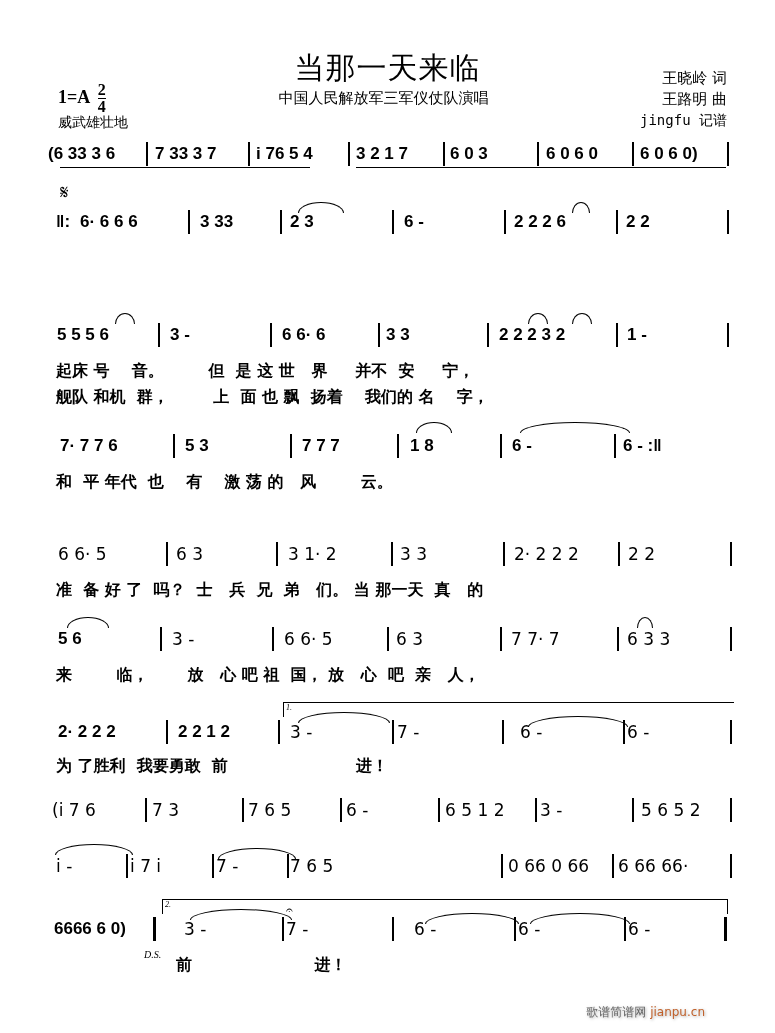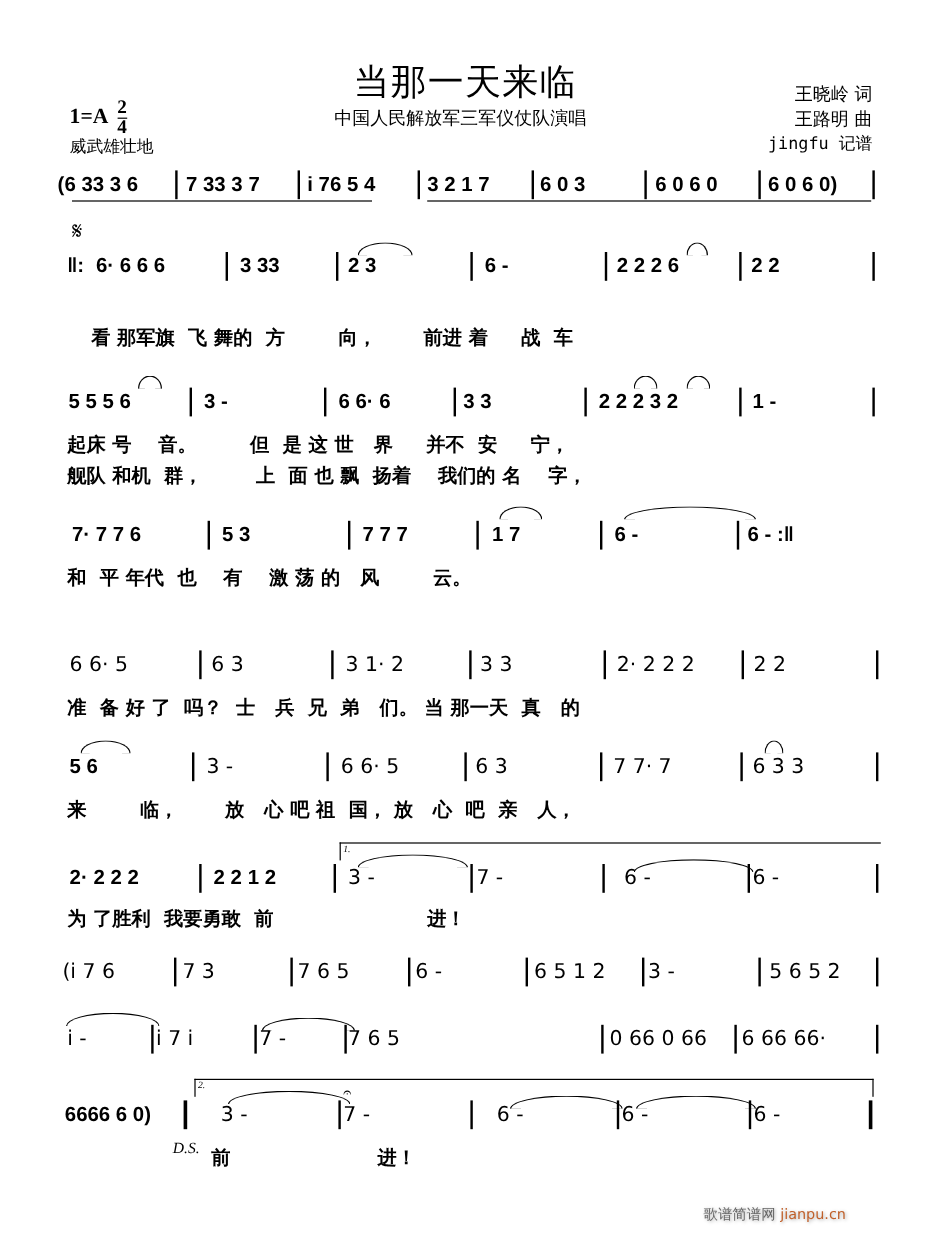--- a/index.html
+++ b/index.html
@@ -16,21 +16,21 @@
   .notes{position:absolute;font-family:"Liberation Sans",sans-serif;font-weight:bold;font-size:17px;white-space:pre;}
   .notes.thin{font-weight:normal;font-family:"DejaVu Sans",sans-serif;}
   .lyric{position:absolute;font-family:"DejaVu Serif",serif;font-weight:bold;font-size:16px;white-space:pre;letter-spacing:0px;}
   .bar{position:absolute;width:1.5px;background:#000;height:24px;}
   .ul{position:absolute;height:1.3px;background:#000;}
   .tie{position:absolute;border:1.3px solid #000;border-bottom:none;border-radius:50% 50% 0 0/100% 100% 0 0;height:10px;}
   .volta{position:absolute;border-top:1.3px solid #000;border-left:1.3px solid #000;height:14px;}
   .volta.end{border-right:1.3px solid #000;}
   .vnum{position:absolute;font-size:8px;font-style:italic;font-family:"Liberation Serif",serif;}
   .segno{font-family:"DejaVu Sans",sans-serif;font-size:20px;}
-  .ds{font-family:"Liberation Serif",serif;font-style:italic;font-size:13px;}
+  .ds{font-family:"Liberation Serif",serif;font-style:italic;font-size:10px;}
   .watermark{right:70px;top:1004px;font-size:12px;color:#666;text-shadow:1px 1px 3px #aaa;}
   .watermark .site{color:#c0602a;font-family:"DejaVu Sans",sans-serif;}
 </style>
 </head>
 <body>
 
 <div class="abs title">当那一天来临</div>
 <div class="abs subtitle">中国人民解放军三军仪仗队演唱</div>
 <div class="abs key">
   <span>1=A</span>
@@ -75,21 +75,20 @@
   <div class="notes" style="left:200px;top:32px;">3 33</div>
   <div class="bar" style="left:280px;top:30px;"></div>
   <div class="notes" style="left:290px;top:32px;">2 3</div>
   <div class="bar" style="left:392px;top:30px;"></div>
   <div class="notes" style="left:404px;top:32px;">6 -</div>
   <div class="bar" style="left:504px;top:30px;"></div>
   <div class="notes" style="left:514px;top:32px;">2 2 2 6</div>
   <div class="bar" style="left:616px;top:30px;"></div>
   <div class="notes" style="left:626px;top:32px;">2 2</div>
   <div class="bar" style="left:727px;top:30px;"></div>
-  <div class="lyric" style="left:76px;top:92px;">看 那军旗  飞 舞的  方        向，       前进 着     战  车</div>
 </div>
 
 <div class="row" style="top:305px;height:110px;">
   <div class="tie" style="left:115px;top:8px;width:18px;"></div>
   <div class="tie" style="left:528px;top:8px;width:18px;"></div>
   <div class="tie" style="left:572px;top:8px;width:18px;"></div>
   <div class="notes" style="left:57px;top:20px;">5 5 5 6</div>
   <div class="bar" style="left:158px;top:18px;"></div>
   <div class="notes" style="left:170px;top:20px;">3 -</div>
   <div class="bar" style="left:270px;top:18px;"></div>
@@ -107,21 +106,21 @@
 
 <div class="row" style="top:420px;height:105px;">
   <div class="tie" style="left:416px;top:2px;width:34px;"></div>
   <div class="tie" style="left:520px;top:2px;width:108px;"></div>
   <div class="notes" style="left:60px;top:16px;">7· 7 7 6</div>
   <div class="bar" style="left:173px;top:14px;"></div>
   <div class="notes" style="left:185px;top:16px;">5 3</div>
   <div class="bar" style="left:290px;top:14px;"></div>
   <div class="notes" style="left:302px;top:16px;">7 7 7</div>
   <div class="bar" style="left:397px;top:14px;"></div>
-  <div class="notes" style="left:410px;top:16px;">1 7</div>
+  <div class="notes" style="left:410px;top:16px;">1 8</div>
   <div class="bar" style="left:500px;top:14px;"></div>
   <div class="notes" style="left:512px;top:16px;">6 -</div>
   <div class="bar" style="left:614px;top:14px;"></div>
   <div class="notes" style="left:623px;top:16px;">6 - :‖</div>
   <div class="lyric" style="left:56px;top:52px;">和  平 年代  也    有    激 荡 的   风        云。</div>
 </div>
 
 <div class="row" style="top:540px;height:70px;">
   <div class="notes thin" style="left:58px;top:4px;">6 6· 5</div>
   <div class="bar" style="left:166px;top:2px;"></div>

